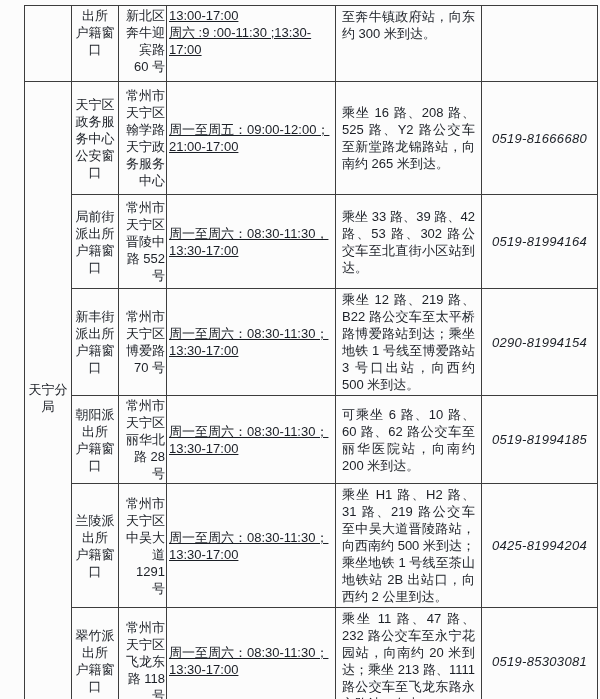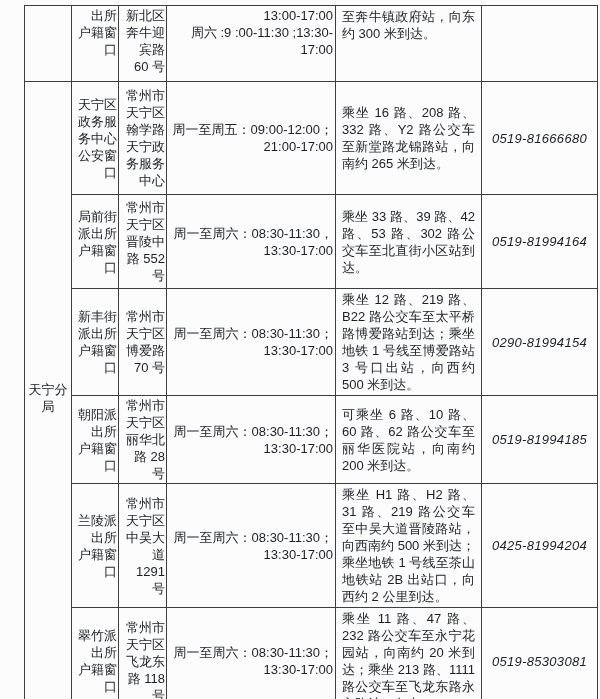--- a/index.html
+++ b/index.html
@@ -21,23 +21,23 @@
     color: #1b1f26;
     font-size: 13px;
     line-height: 17px;
   }
   .doc-table td {
     border: 1px solid #3d3d3d;
     vertical-align: middle;
     overflow: hidden;
   }
   .c-bureau { width: 44px; text-align: center; white-space: pre-line; padding: 1px; }
-  .c-window { width: 44px; text-align: right; white-space: pre-line; padding: 1px; }
+  .c-window { width: 44px; text-align: center; white-space: pre-line; padding: 1px; }
   .c-addr   { width: 45px; text-align: right; white-space: pre-line; padding: 1px; }
-  .c-hours  { width: 164px; text-align: right; white-space: pre-line; padding: 1px 2px; }
+  .c-hours  { width: 164px; text-align: left; white-space: pre-line; padding: 1px 2px; text-decoration: underline; }
   .c-dir    { width: 133px; text-align: justify; text-justify: inter-ideograph; padding: 2px 6px; }
   .c-phone  { width: 113px; text-align: center; padding: 1px; letter-spacing: 0.3px; font-style: italic; }
   tr.r0 { height: 76px; }
   tr.r1 { height: 113px; }
   tr.r2 { height: 94px; }
   tr.r3 { height: 98px; }
   tr.r4 { height: 88px; }
   tr.r5 { height: 116px; }
   tr.r6 { height: 93px; }
   tr.r0 td { vertical-align: top; }
@@ -70,21 +70,21 @@
 公安窗
 口</td>
       <td class="c-addr">常州市
 天宁区
 翰学路
 天宁政
 务服务
 中心</td>
       <td class="c-hours">周一至周五：09:00-12:00；
 21:00-17:00</td>
-      <td class="c-dir">乘坐 16 路、208 路、332 路、Y2 路公交车至新堂路龙锦路站，向南约 265 米到达。</td>
+      <td class="c-dir">乘坐 16 路、208 路、525 路、Y2 路公交车至新堂路龙锦路站，向南约 265 米到达。</td>
       <td class="c-phone">0519-81666680</td>
     </tr>
     <tr class="r2">
       <td class="c-window">局前街
 派出所
 户籍窗
 口</td>
       <td class="c-addr">常州市
 天宁区
 晋陵中

